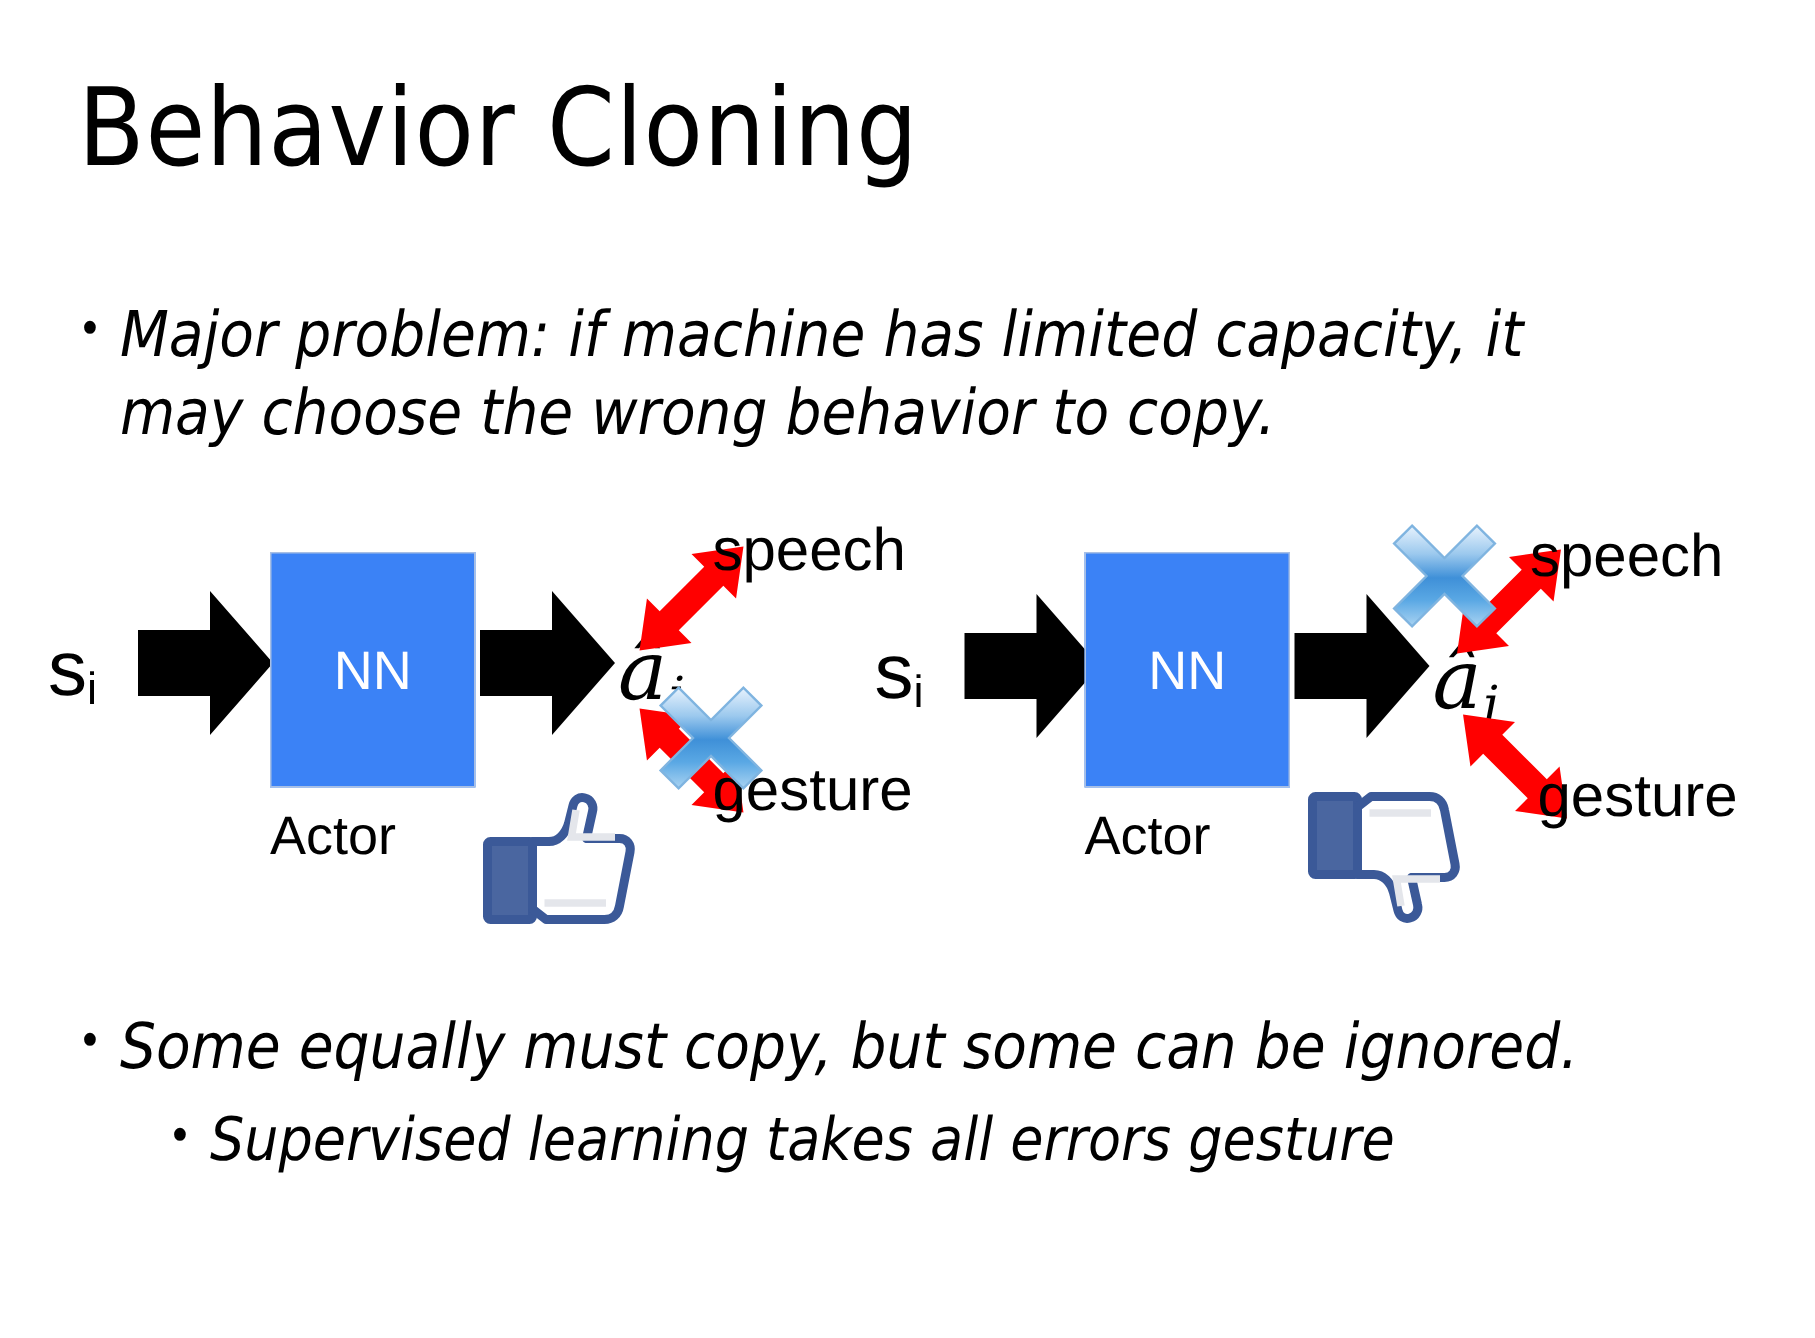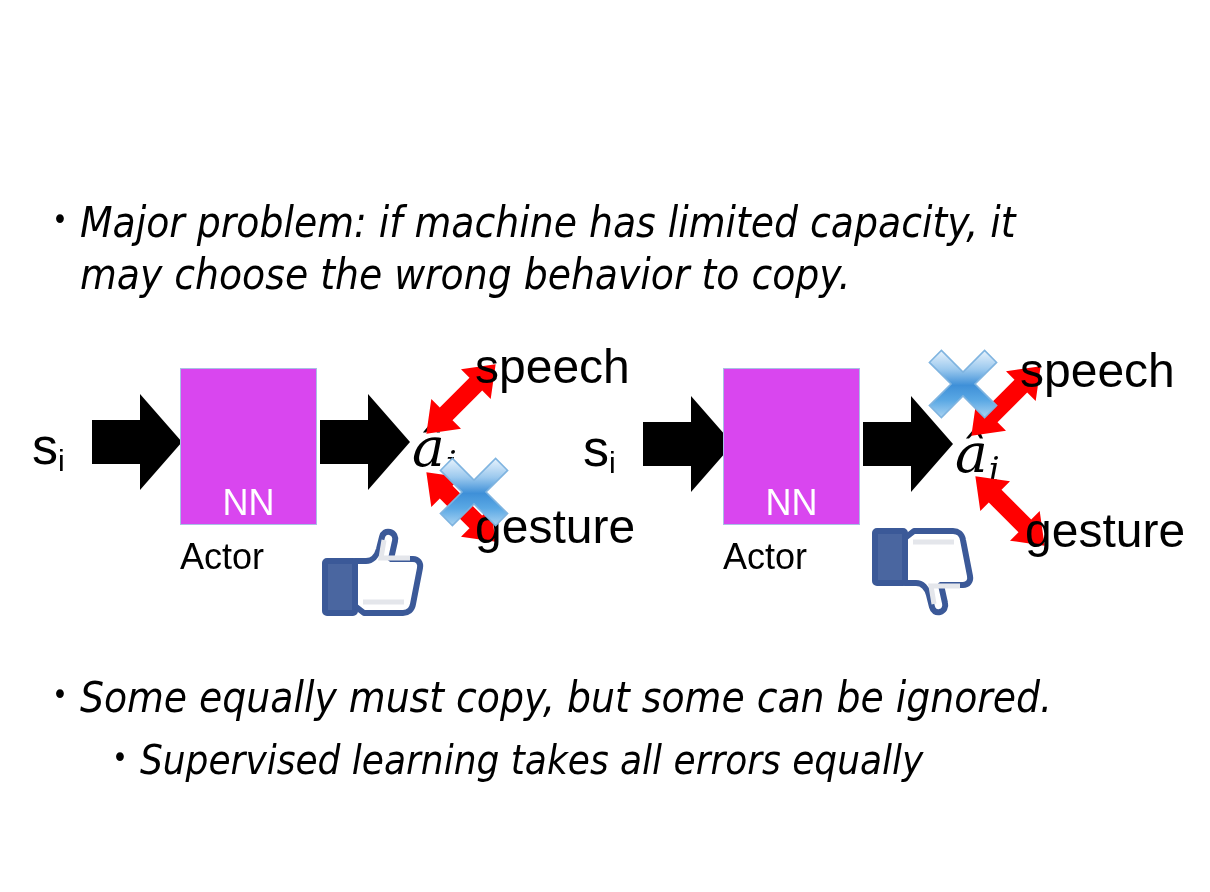--- a/index.html
+++ b/index.html
@@ -104,24 +104,24 @@
     color: #000;
     white-space: nowrap;
   }
   .state-label sub {
     font-size: 0.58em;
     vertical-align: -0.22em;
   }
 
   
   .nn-box {
-    background: #d946ef;
+    background: #3b82f6;
     border: 1px solid #a8bfe4;
     display: flex;
-    align-items: flex-end;
+    align-items: center;
     justify-content: center;
     color: #ffffff;
     font-family: "Liberation Sans", sans-serif;
     font-size: 36px;
   }
   .actor-label {
     font-family: "Liberation Sans", sans-serif;
     font-size: 36px;
     color: #000;
     white-space: nowrap;
@@ -139,33 +139,34 @@
   .action-label .sub-i {
     font-size: 0.62em;
     font-style: italic;
     vertical-align: -0.25em;
     margin-left: 1px;
   }
 
   
   .mod-label {
     font-family: "Liberation Sans", sans-serif;
-    font-size: 48px;
+    font-size: 40px;
     line-height: 38px;
     color: #000;
     white-space: nowrap;
   }
 
   svg { display: block; overflow: visible; }
 </style>
 </head>
 <body>
 
 <div class="slide">
 
+  <div class="slide-title">Behavior Cloning</div>
 
   <div class="bullet-block" id="bullet-top">
     <div class="bullet-row">
       <span class="bullet-dot">•</span>
       <span class="bullet-text">Major problem: if machine has limited capacity, it may choose the wrong behavior to copy.</span>
     </div>
   </div>
 
   <div class="diagram" id="diagram-left">
 
@@ -332,17 +333,17 @@
   <div class="bullet-block" id="bullet-bottom-1">
     <div class="bullet-row">
       <span class="bullet-dot">•</span>
       <span class="bullet-text">Some equally must copy, but some can be ignored.</span>
     </div>
   </div>
 
   <div class="bullet-block" id="bullet-bottom-2">
     <div class="bullet-row">
       <span class="bullet-dot">•</span>
-      <span class="bullet-text">Supervised learning takes all errors equally</span>
+      <span class="bullet-text">Supervised learning takes all errors gesture</span>
     </div>
   </div>
 
 </div>
 
 </body></html>

